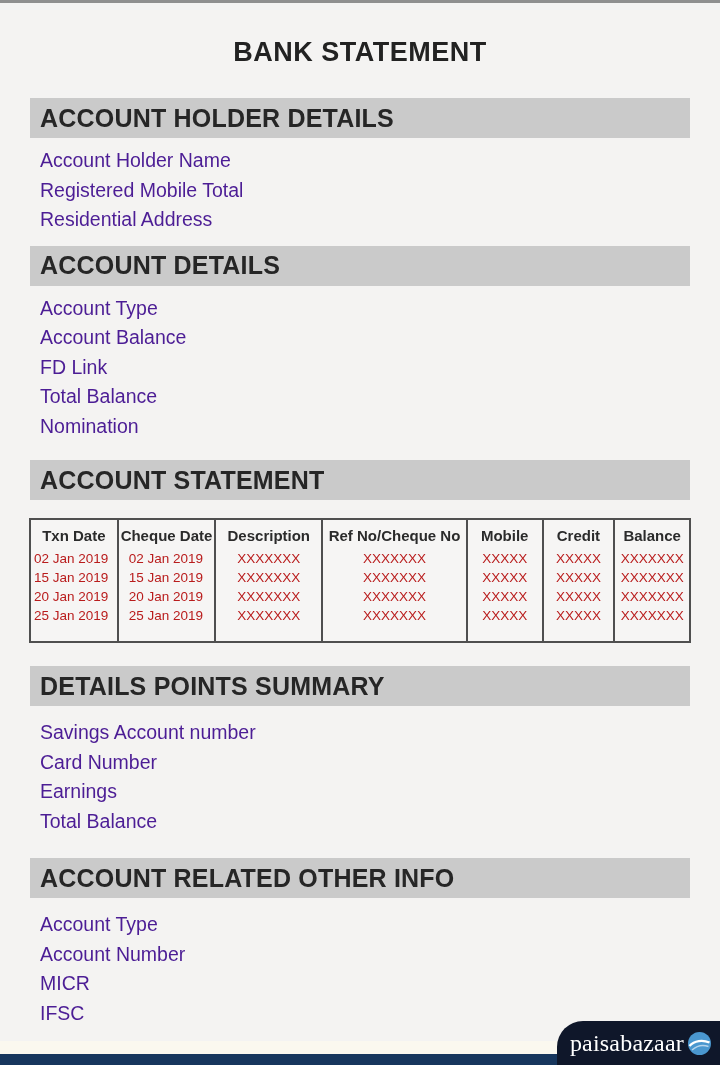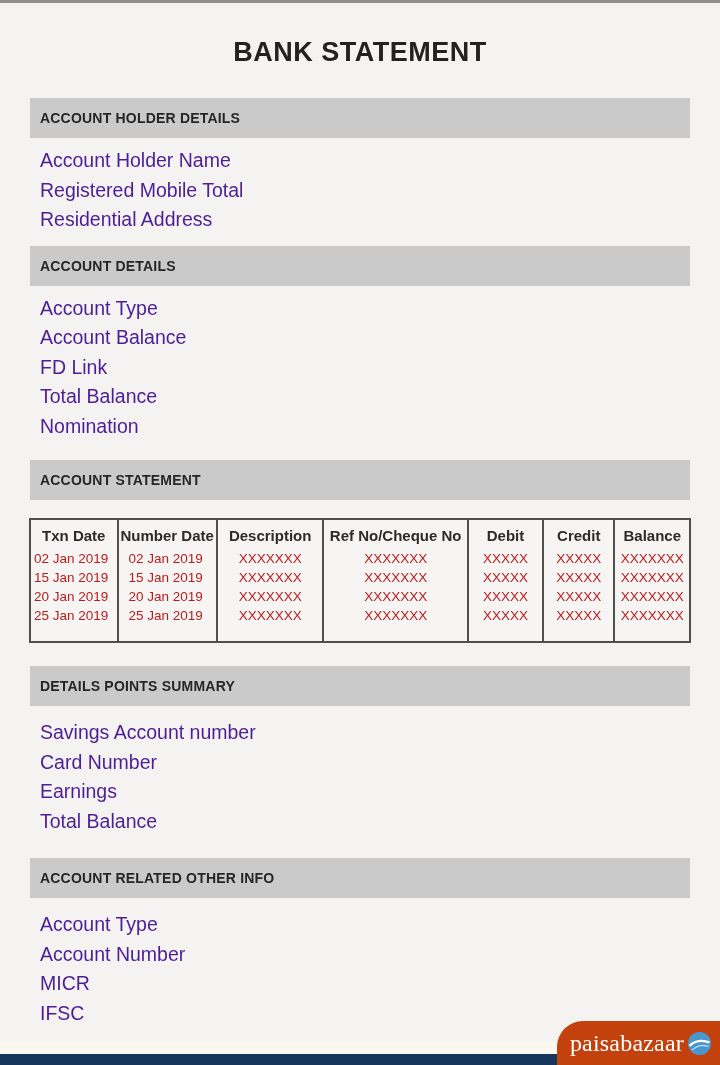--- a/index.html
+++ b/index.html
@@ -26,21 +26,21 @@
   .section{margin:0;}
   .bar{
     margin-left:30px;
     width:660px;height:40px;
     background:#cacaca;
     display:flex;align-items:center;
     box-sizing:border-box;
     padding-left:10px;
   }
   .bar span{
-    font-size:14px;font-weight:700;color:#262626;letter-spacing:0.2px;
+    font-size:25px;font-weight:700;color:#262626;letter-spacing:0.2px;
   }
   .items{
     list-style:none;
     margin:8px 0 0 40px;padding:0;
   }
   .items li{
     font-size:19.5px;
     line-height:29.5px;
     color:#4c1d95;
   }
@@ -84,21 +84,21 @@
     position:absolute;left:0;bottom:11px;width:720px;height:13px;
     background:#fbf8ef;
   }
   .footer-strip{
     position:absolute;left:0;bottom:0;width:720px;height:11px;
     background:#17365d;
   }
   .brand-badge{
     position:absolute;right:0;bottom:0;
     height:44px;width:163px;
-    background:#c2410c;
+    background:#0f172a;
     border-top-left-radius:26px;
     display:flex;align-items:center;justify-content:flex-end;
     padding-right:8px;box-sizing:border-box;
   }
   .brand-text{
     font-family:"Liberation Serif", serif;
     font-size:24px;color:#ffffff;
     letter-spacing:0.2px;
   }
   .brand-icon{display:inline-flex;margin-left:3px;}
@@ -147,24 +147,24 @@
           <col style="width:93px">
           <col style="width:108px">
         <col style="width:145px">
           <col style="width:77px">
           <col style="width:73px">
           <col style="width:76px">
       </colgroup>
       <thead>
         <tr>
           <th>Txn Date</th>
-          <th>Number Date</th>
+          <th>Cheque Date</th>
           <th>Description</th>
           <th>Ref No/Cheque No</th>
-          <th>Debit</th>
+          <th>Mobile</th>
           <th>Credit</th>
           <th>Balance</th>
         </tr>
       </thead>
       <tbody>
         <tr>
           <td class="c0">02 Jan 2019</td>
           <td class="c1">02 Jan 2019</td>
           <td>XXXXXXX</td>
           <td>XXXXXXX</td>

